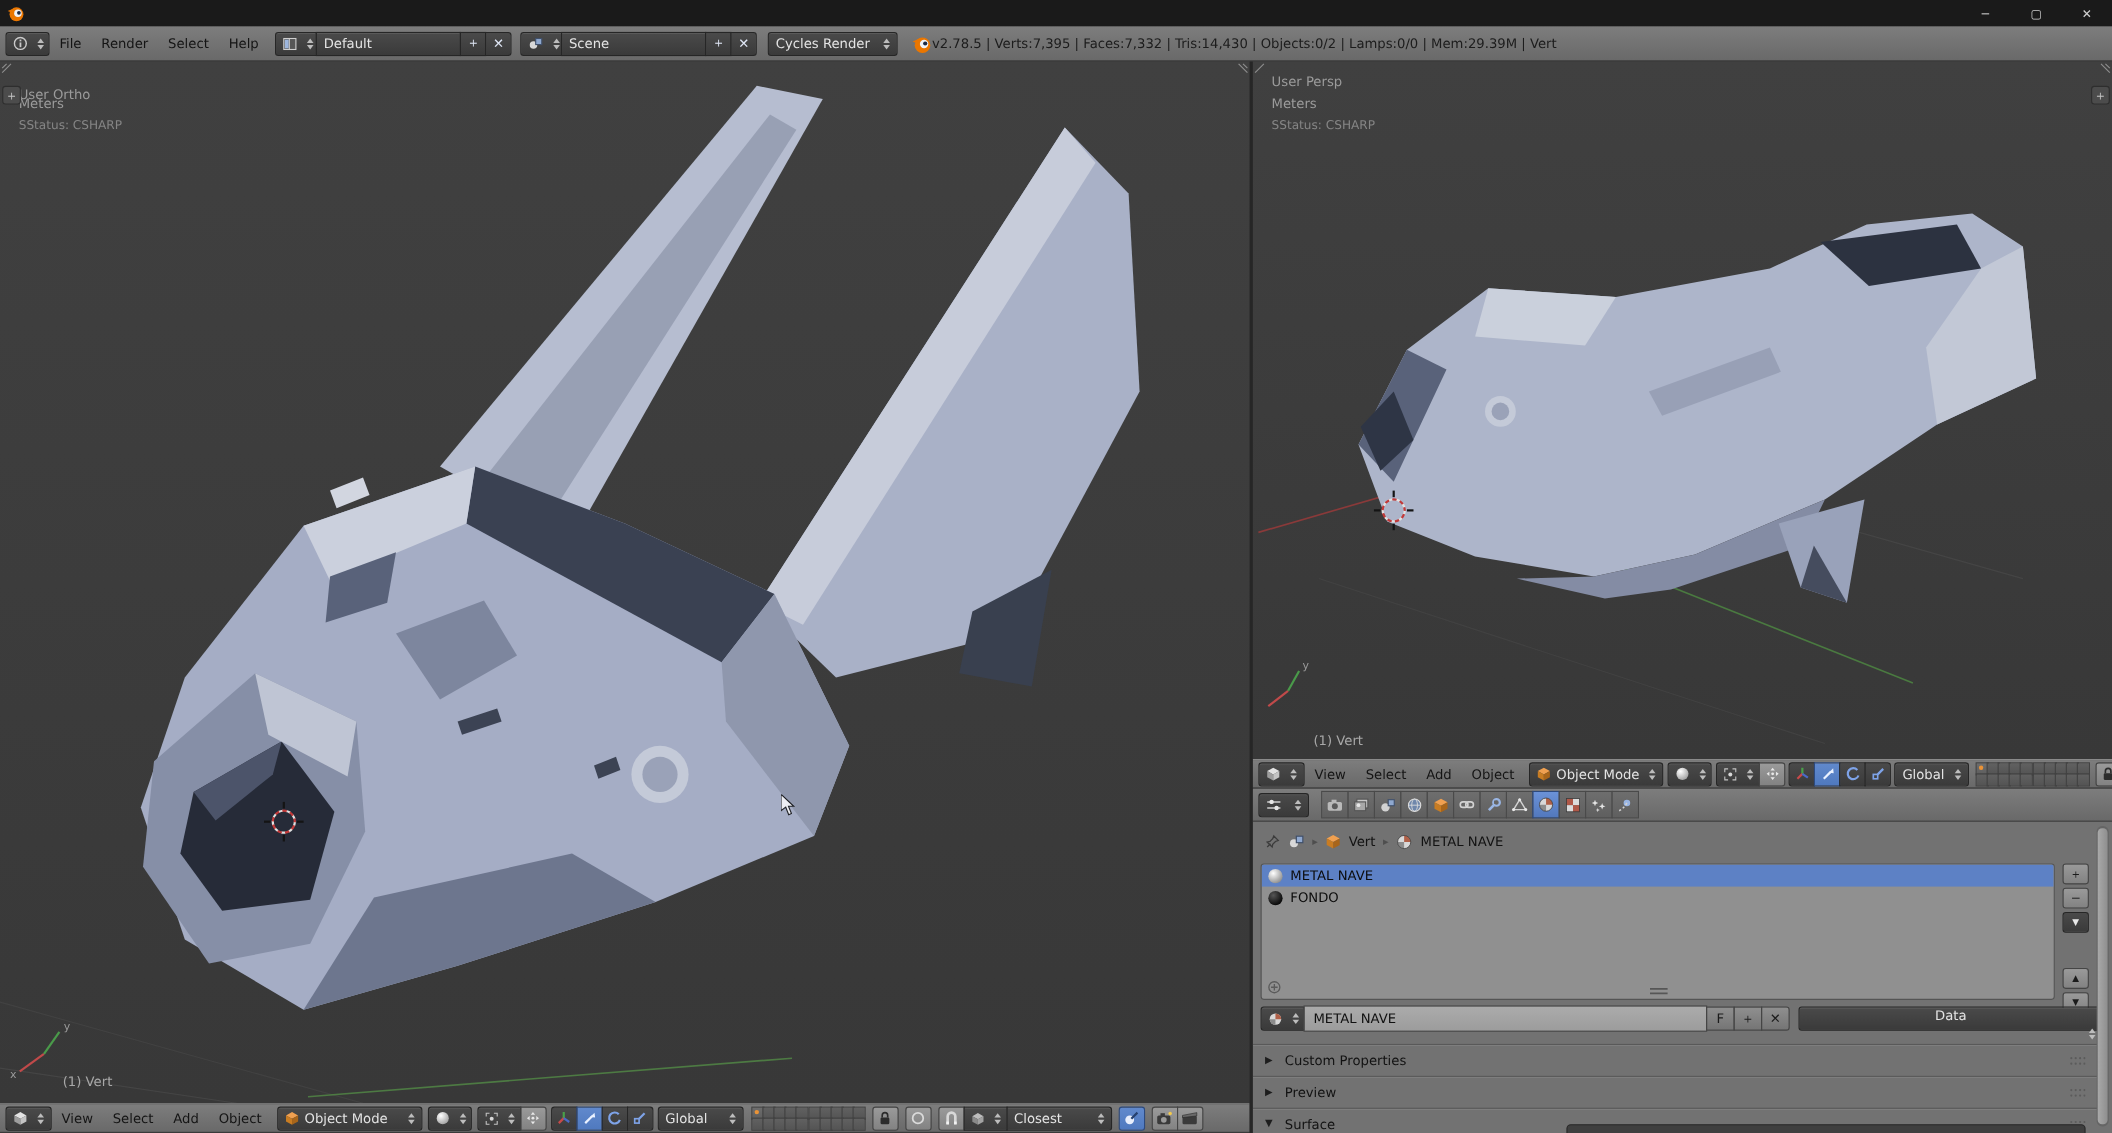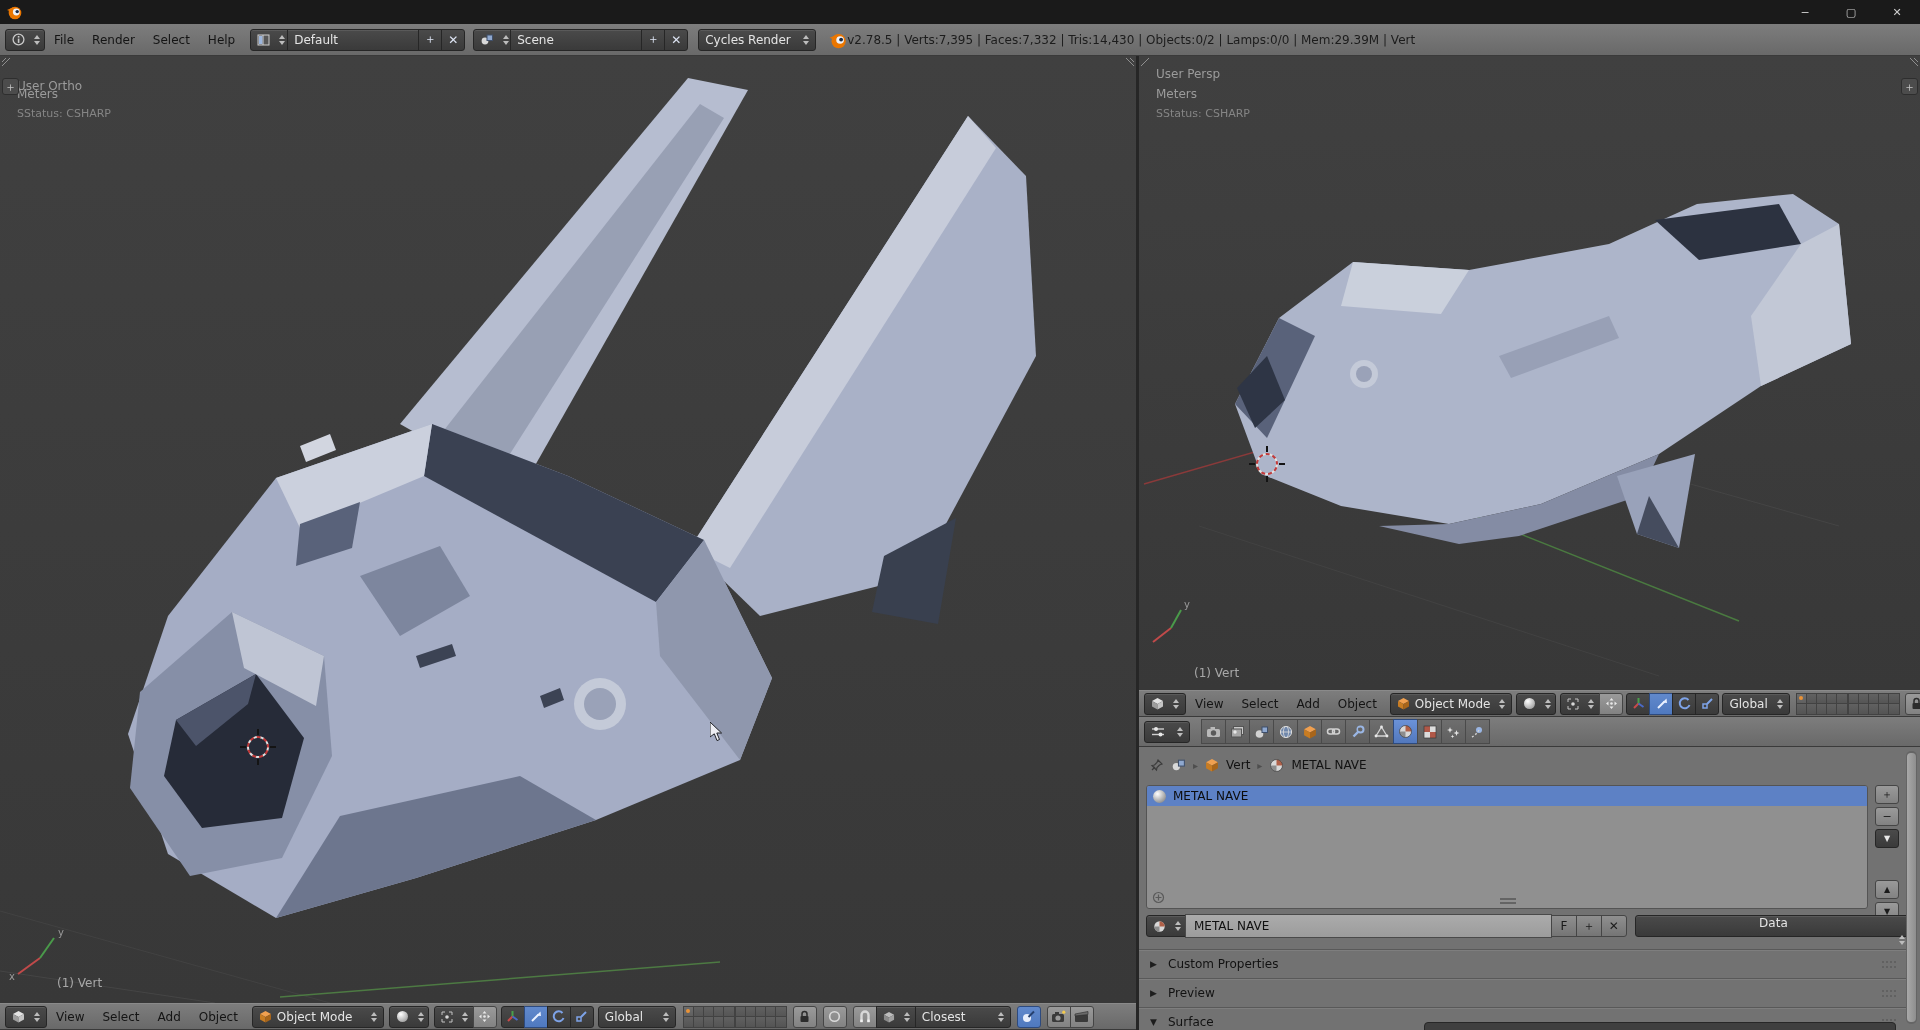--- a/index.html
+++ b/index.html
@@ -757,20 +757,24 @@
           </svg>
       </span>
       <span>METAL NAVE</span>
     </div>
 
     <div class="mlist">
       <div class="mrow sel">
         <span class="swatch sw-light"></span>
         <span>METAL NAVE</span>
       </div>
+      <div class="mrow">
+        <span class="swatch sw-dark"></span>
+        <span>FONDO</span>
+      </div>
       <svg width="13" height="13" viewBox="0 0 13 13" style="position:absolute;left:5px;bottom:4px;">
         <circle cx="6.5" cy="6.5" r="5" fill="none" stroke="#5a5a5a" stroke-width="1.2"></circle>
           <line x1="6.5" y1="3.5" x2="6.5" y2="9.5" stroke="#5a5a5a" stroke-width="1.2"></line>
           <line x1="3.5" y1="6.5" x2="9.5" y2="6.5" stroke="#5a5a5a" stroke-width="1.2"></line>
       </svg>
       <svg width="18" height="8" viewBox="0 0 18 8" style="position:absolute;left:352px;bottom:3px;">
         <line x1="1" y1="2" x2="17" y2="2" stroke="#565656" stroke-width="1.6"></line>
           <line x1="1" y1="6" x2="17" y2="6" stroke="#565656" stroke-width="1.6"></line>
       </svg>
     </div>

